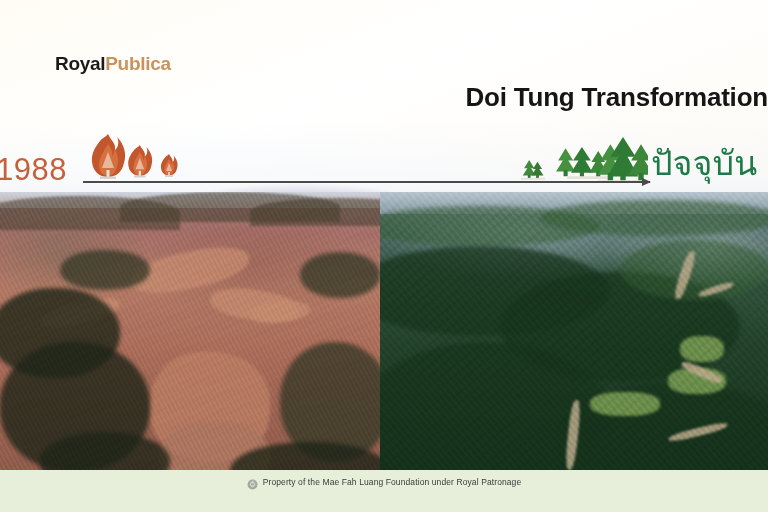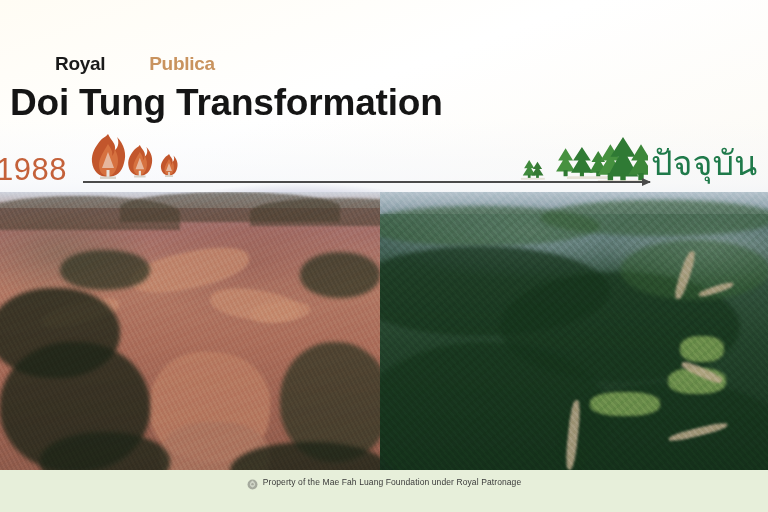--- a/index.html
+++ b/index.html
@@ -44,30 +44,30 @@
   .logo {
     position: absolute;
     left: 55px;
     top: 53px;
     font-size: 19px;
     font-weight: bold;
     letter-spacing: -0.3px;
     white-space: nowrap;
   }
   .logo .thai { color: #1a1a1a; }
-  .logo .publica { color: #c9935e; margin-left: 44px; }
+  .logo .publica { color: #c9935e; }
 
   
   .title {
     position: absolute;
     left: 0;
     top: 82px;
     width: 768px;
-    text-align: left;
-    font-size: 37px;
+    text-align: right;
+    font-size: 26px;
     font-weight: bold;
     color: #151515;
     letter-spacing: -0.2px;
     padding-left: 10px;
     box-sizing: border-box;
   }
 
   
   .tl-year {
     position: absolute;

